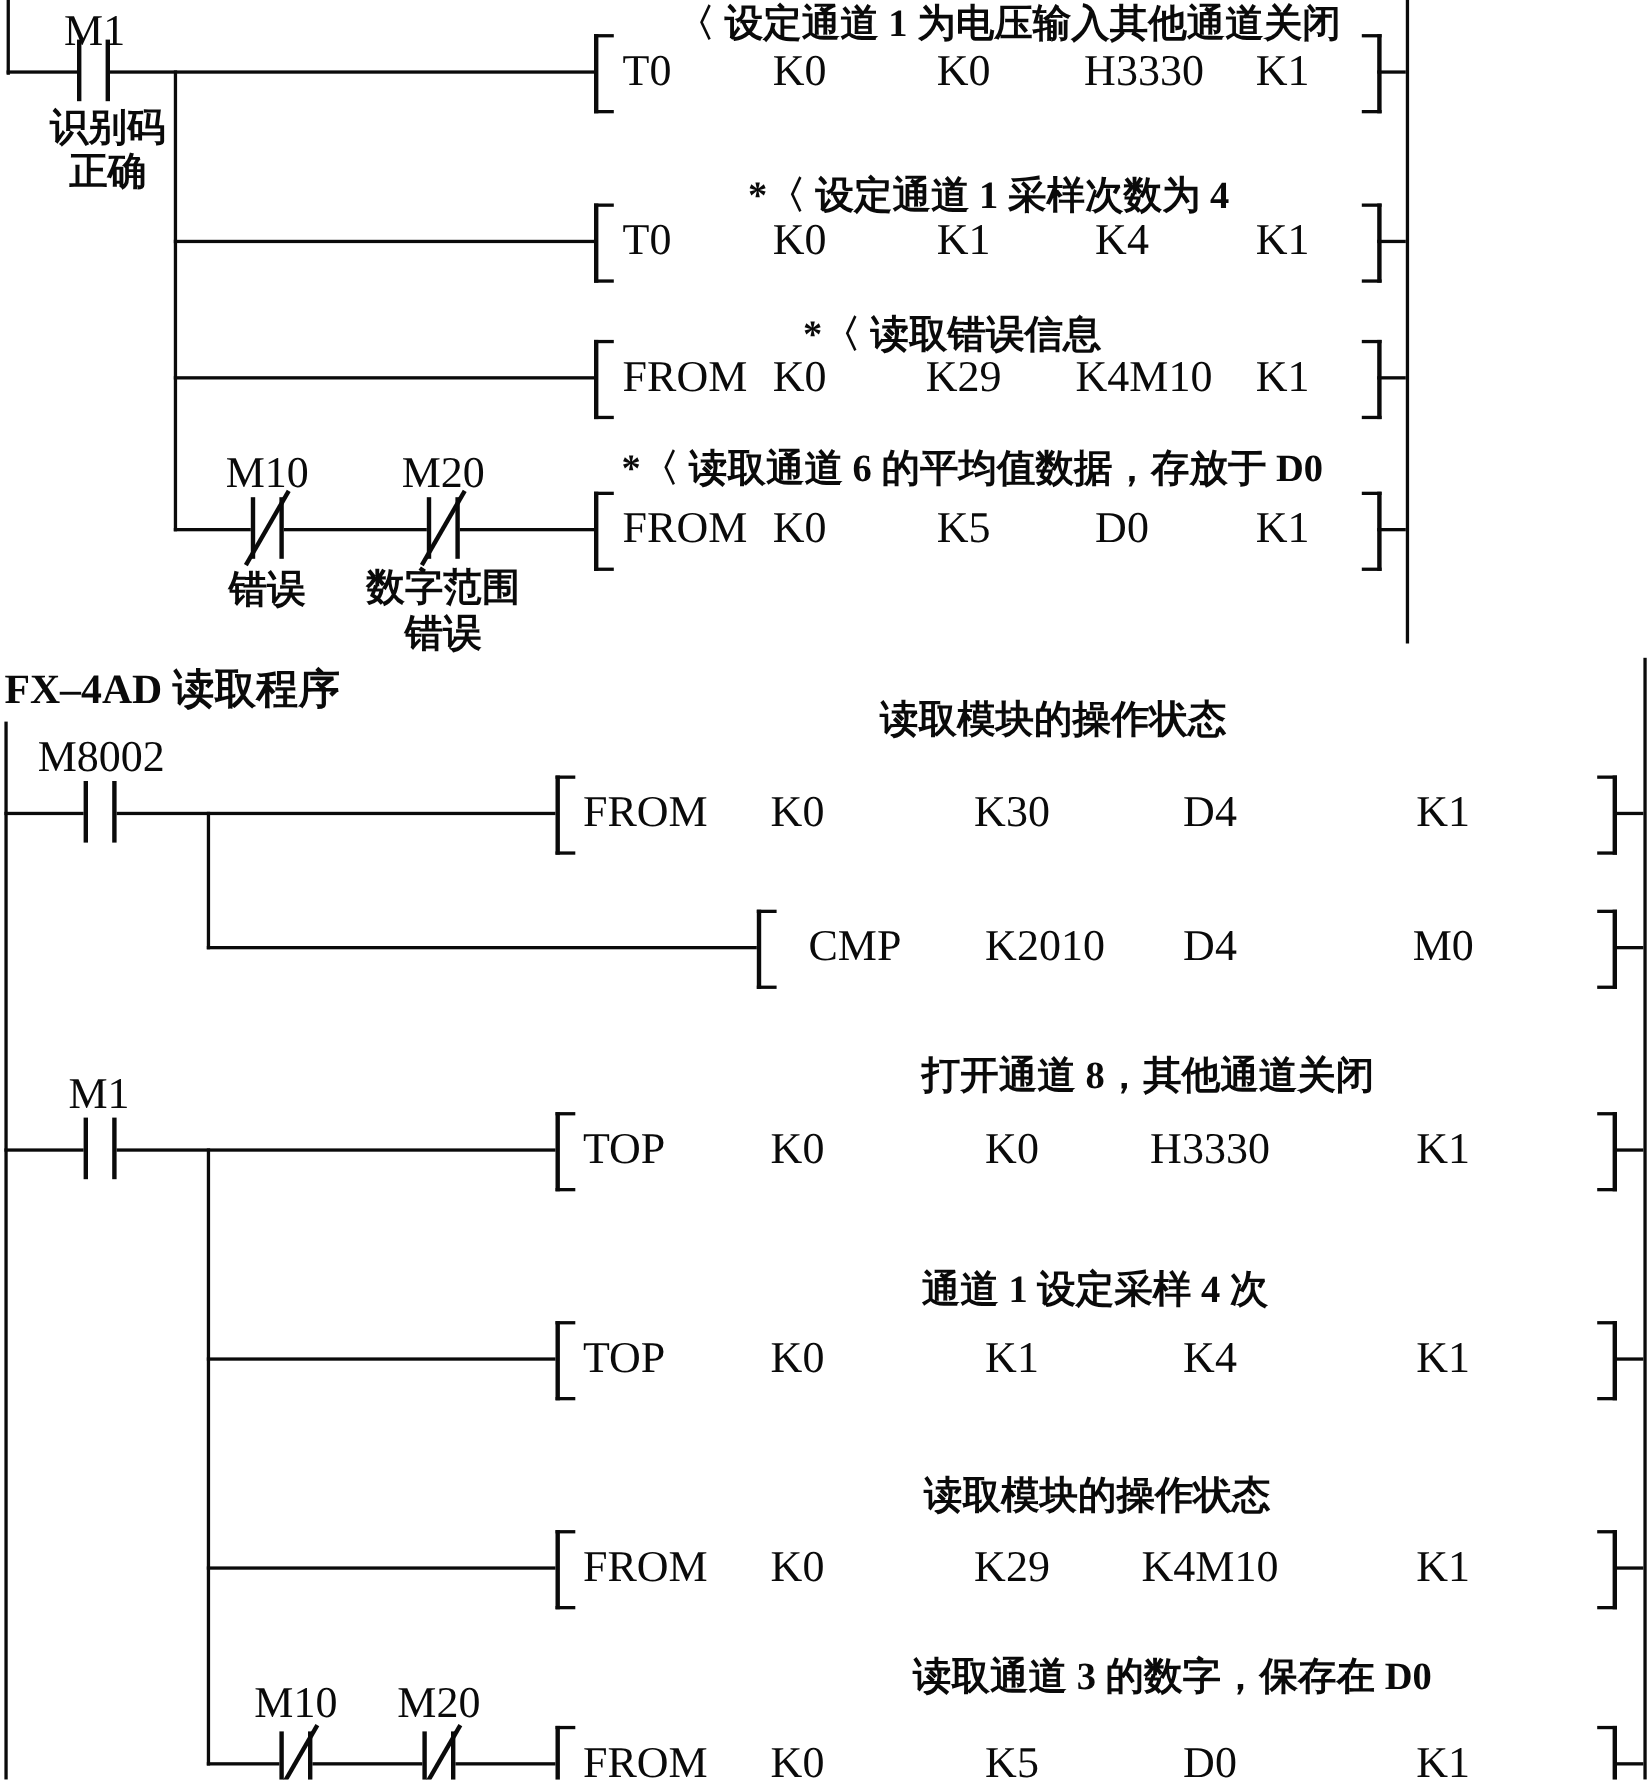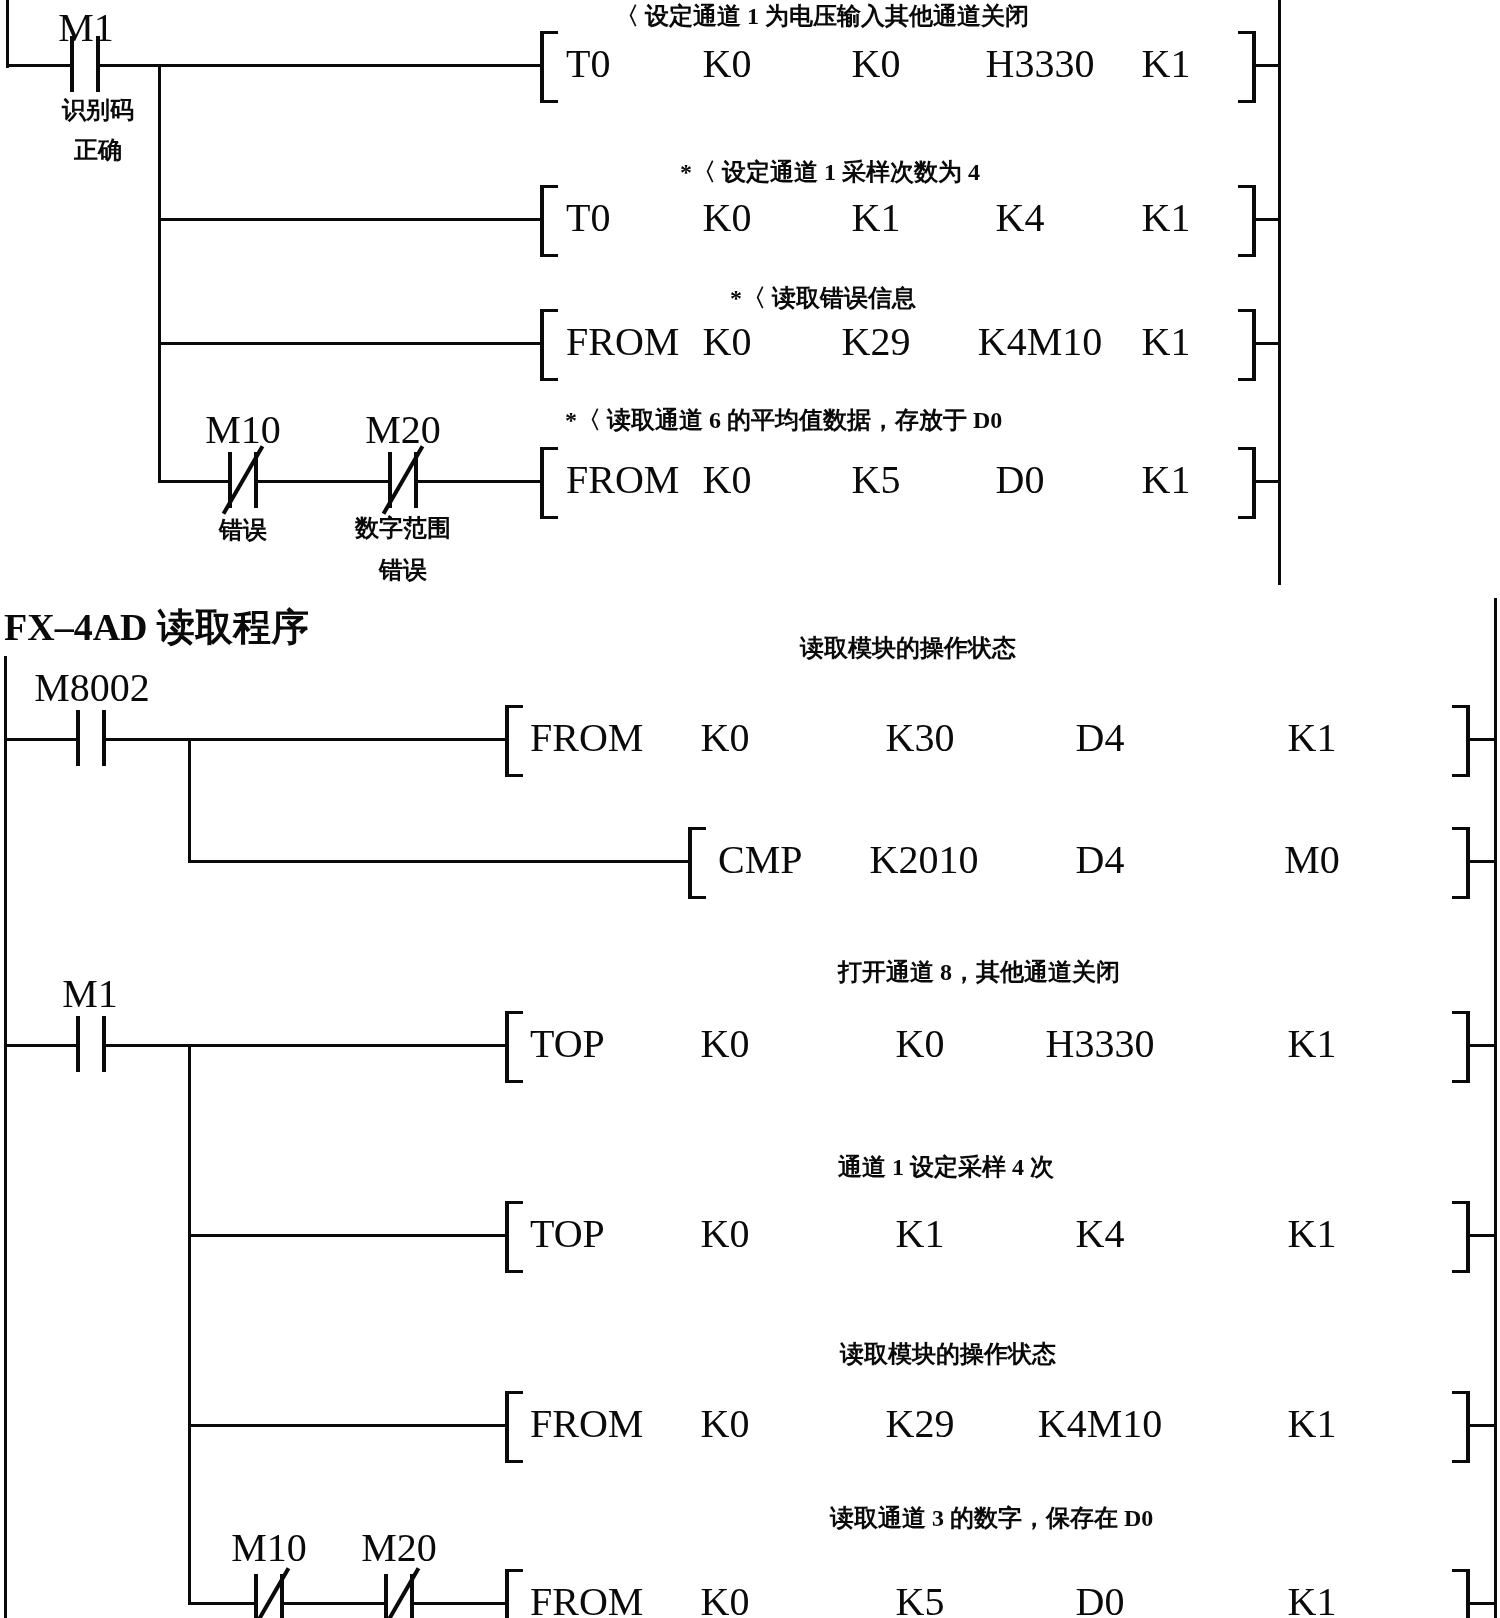--- a/index.html
+++ b/index.html
@@ -7,21 +7,21 @@
           font-family:"Liberation Serif","DejaVu Serif",serif;color:#000;}
   .h{position:absolute;height:3px;background:#0a0a0a;}
   .v{position:absolute;width:3px;background:#0a0a0a;}
   .bar{position:absolute;width:4px;height:56px;background:#0a0a0a;}
   .slash{position:absolute;width:4px;height:78px;background:#0a0a0a;transform:rotate(30deg);}
   .lbr{position:absolute;width:14px;height:66px;border-left:4px solid #0a0a0a;
        border-top:3px solid #0a0a0a;border-bottom:3px solid #0a0a0a;}
   .rbr{position:absolute;width:14px;height:66px;border-right:4px solid #0a0a0a;
        border-top:3px solid #0a0a0a;border-bottom:3px solid #0a0a0a;}
   .t{position:absolute;font-size:40px;line-height:1;white-space:nowrap;color:#0a0a0a;}
-  .cn{font-size:24px;font-weight:600;}
+  .cn{font-size:35px;font-weight:600;}
   .title{font-size:38px;font-weight:600;}
   .ctr{transform:translateX(-50%);}
 </style>
 </head>
 <body>
 
 <div id="canvas">
 
   <div>
 
@@ -114,22 +114,22 @@
     <div class="t" style="left:530px;top:718px">FROM</div>
     <div class="t ctr" style="left:725px;top:718px">K0</div>
     <div class="t ctr" style="left:920px;top:718px">K30</div>
     <div class="t ctr" style="left:1100px;top:718px">D4</div>
     <div class="t ctr" style="left:1312px;top:718px">K1</div>
     <div class="rbr" style="left:1452px;top:705px"></div>
     <div class="h" style="left:1468px;top:738px;width:26px"></div>
 
     <div class="h" style="left:188px;top:860px;width:500px"></div>
     <div class="lbr" style="left:688px;top:827px"></div>
-    <div class="t" style="left:718px;top:840px">CMP</div>
-    <div class="t ctr" style="left:924px;top:840px">K2010</div>
+    <div class="t" style="left:735px;top:840px">CMP</div>
+    <div class="t ctr" style="left:950px;top:840px">K2010</div>
     <div class="t ctr" style="left:1100px;top:840px">D4</div>
     <div class="t ctr" style="left:1312px;top:840px">M0</div>
     <div class="rbr" style="left:1452px;top:827px"></div>
     <div class="h" style="left:1468px;top:860px;width:26px"></div>
 
     <div class="t cn" style="left:838px;top:960px">打开通道 8，其他通道关闭</div>
     <div class="t ctr" style="left:90px;top:974px">M1</div>
     <div class="h" style="left:4px;top:1044px;width:72px"></div>
     <div class="bar" style="left:76px;top:1016px"></div>
     <div class="bar" style="left:102px;top:1016px"></div>

